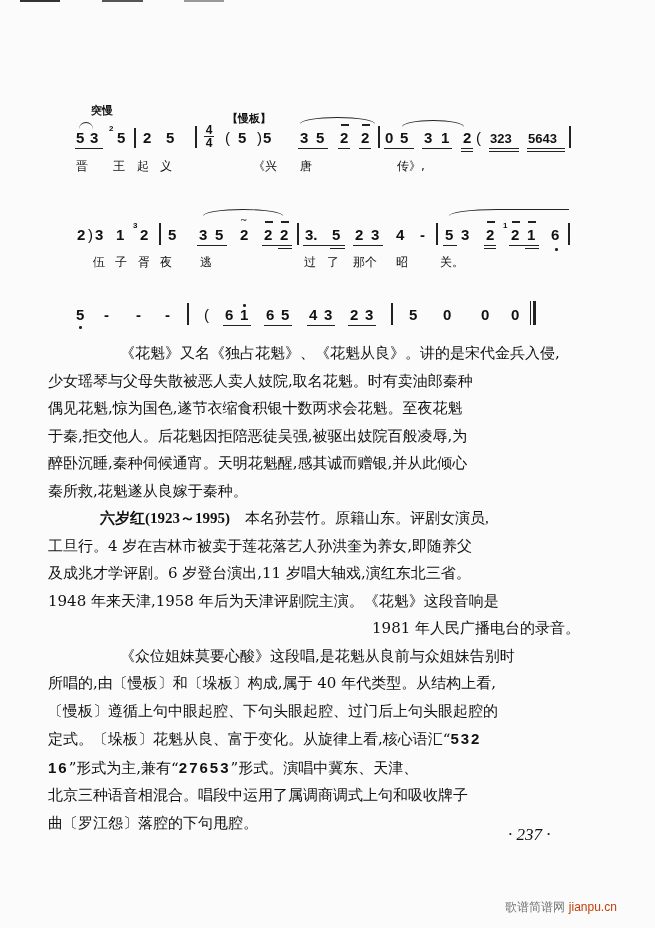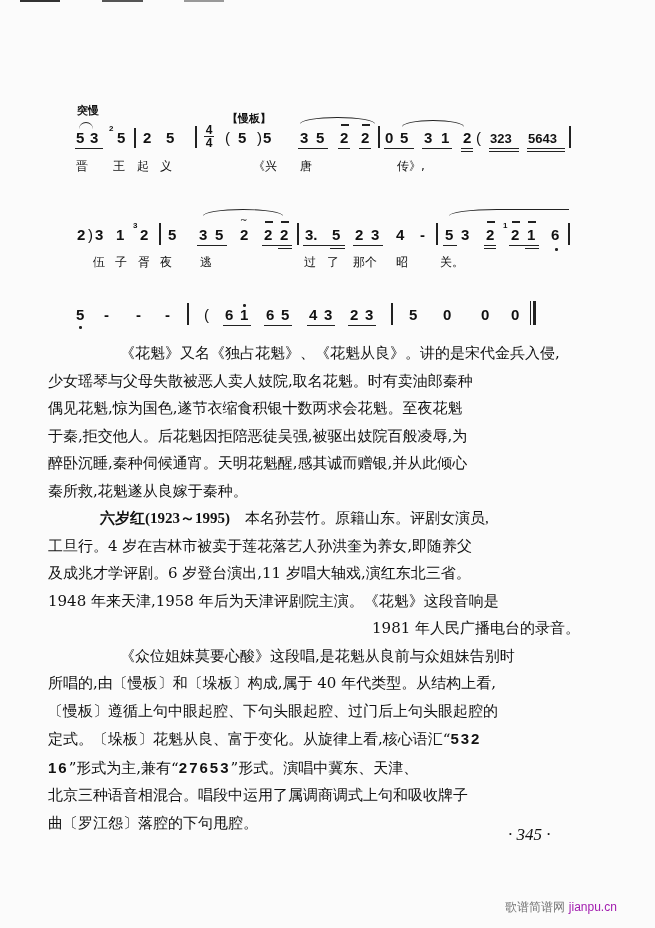--- a/index.html
+++ b/index.html
@@ -19,33 +19,33 @@
     .lyric { position:absolute; font-size:12px; letter-spacing:0; }
     .dot { position:absolute; width:2.5px; height:2.5px; background:#222; border-radius:50%; }
     .hbar { position:absolute; height:1.5px; width:8px; background:#222; }
     .frac { position:absolute; font-family:"Liberation Sans", sans-serif; font-weight:bold; font-size:12px; text-align:center; width:10px; line-height:12px; }
     .frac .fl { border-top:1px solid #222; display:block; }
     .body-text { position:absolute; left:100px; top:340px; width:480px; font-family:"DejaVu Serif", serif; font-size:15px; line-height:27.5px; color:#111; }
     .body-text p { margin:0; text-indent:0; }
     .indent { padding-left:30px; }
     .page-num { position:absolute; left:508px; top:825px; font-family:"Liberation Serif", serif; font-style:italic; font-size:17px; }
     .watermark { position:absolute; left:505px; top:899px; font-size:12px; color:#777; }
-    .watermark .wm-url { color:#a21caf; font-family:"Liberation Sans", sans-serif; }
+    .watermark .wm-url { color:#c2410c; font-family:"Liberation Sans", sans-serif; }
     .bold-num { font-family:"Liberation Sans", sans-serif; font-weight:bold; letter-spacing:2px; }
   </style>
 </head>
 <body>
 
 <div class="top-mark" style="left:20px;width:40px;background:#333;"></div>
 <div class="top-mark" style="left:102px;width:41px;background:#555;"></div>
 <div class="top-mark" style="left:184px;width:40px;background:#999;"></div>
 
 <div class="score">
 
-  <div class="tempo" style="left:77px;top:103px;">突慢</div>
+  <div class="tempo" style="left:91px;top:103px;">突慢</div>
   <div class="banban" style="left:227px;top:111px;">【慢板】</div>
 
   <div class="row" style="top:120px;">
     <div class="slur" style="left:79px;top:2px;width:14px;"></div>
     <span class="n" style="left:76px;top:10px;">5</span>
     <span class="n" style="left:90px;top:10px;">3</span>
     <div class="ul" style="left:75px;top:28px;width:28px;"></div>
     <span class="n" style="left:109px;top:1px;font-size:8px;">2</span>
     <span class="n" style="left:117px;top:10px;">5</span>
     <div class="bar" style="left:134px;top:8px;height:20px;"></div>
@@ -215,18 +215,18 @@
   <p style="margin-left:-52px;">
     <span>定式。〔垛板〕花魁从良、富于变化。从旋律上看,核心语汇“</span><span class="bold-num">532</span>
   </p>
   <p style="margin-left:-52px;">
     <span class="bold-num">16</span><span>”形式为主,兼有“</span><span class="bold-num">27653</span><span>”形式。演唱中冀东、天津、</span>
   </p>
   <p style="margin-left:-52px;font-family:Liberation Serif, serif;">北京三种语音相混合。唱段中运用了属调商调式上句和吸收牌子</p>
   <p style="margin-left:-52px;">曲〔罗江怨〕落腔的下句甩腔。</p>
 </div>
 
-<div class="page-num">· 345 ·</div>
+<div class="page-num">· 237 ·</div>
 
 <div class="watermark">
   <span>歌谱简谱网</span>
   <span class="wm-url">jianpu.cn</span>
 </div>
 
 </body></html>

